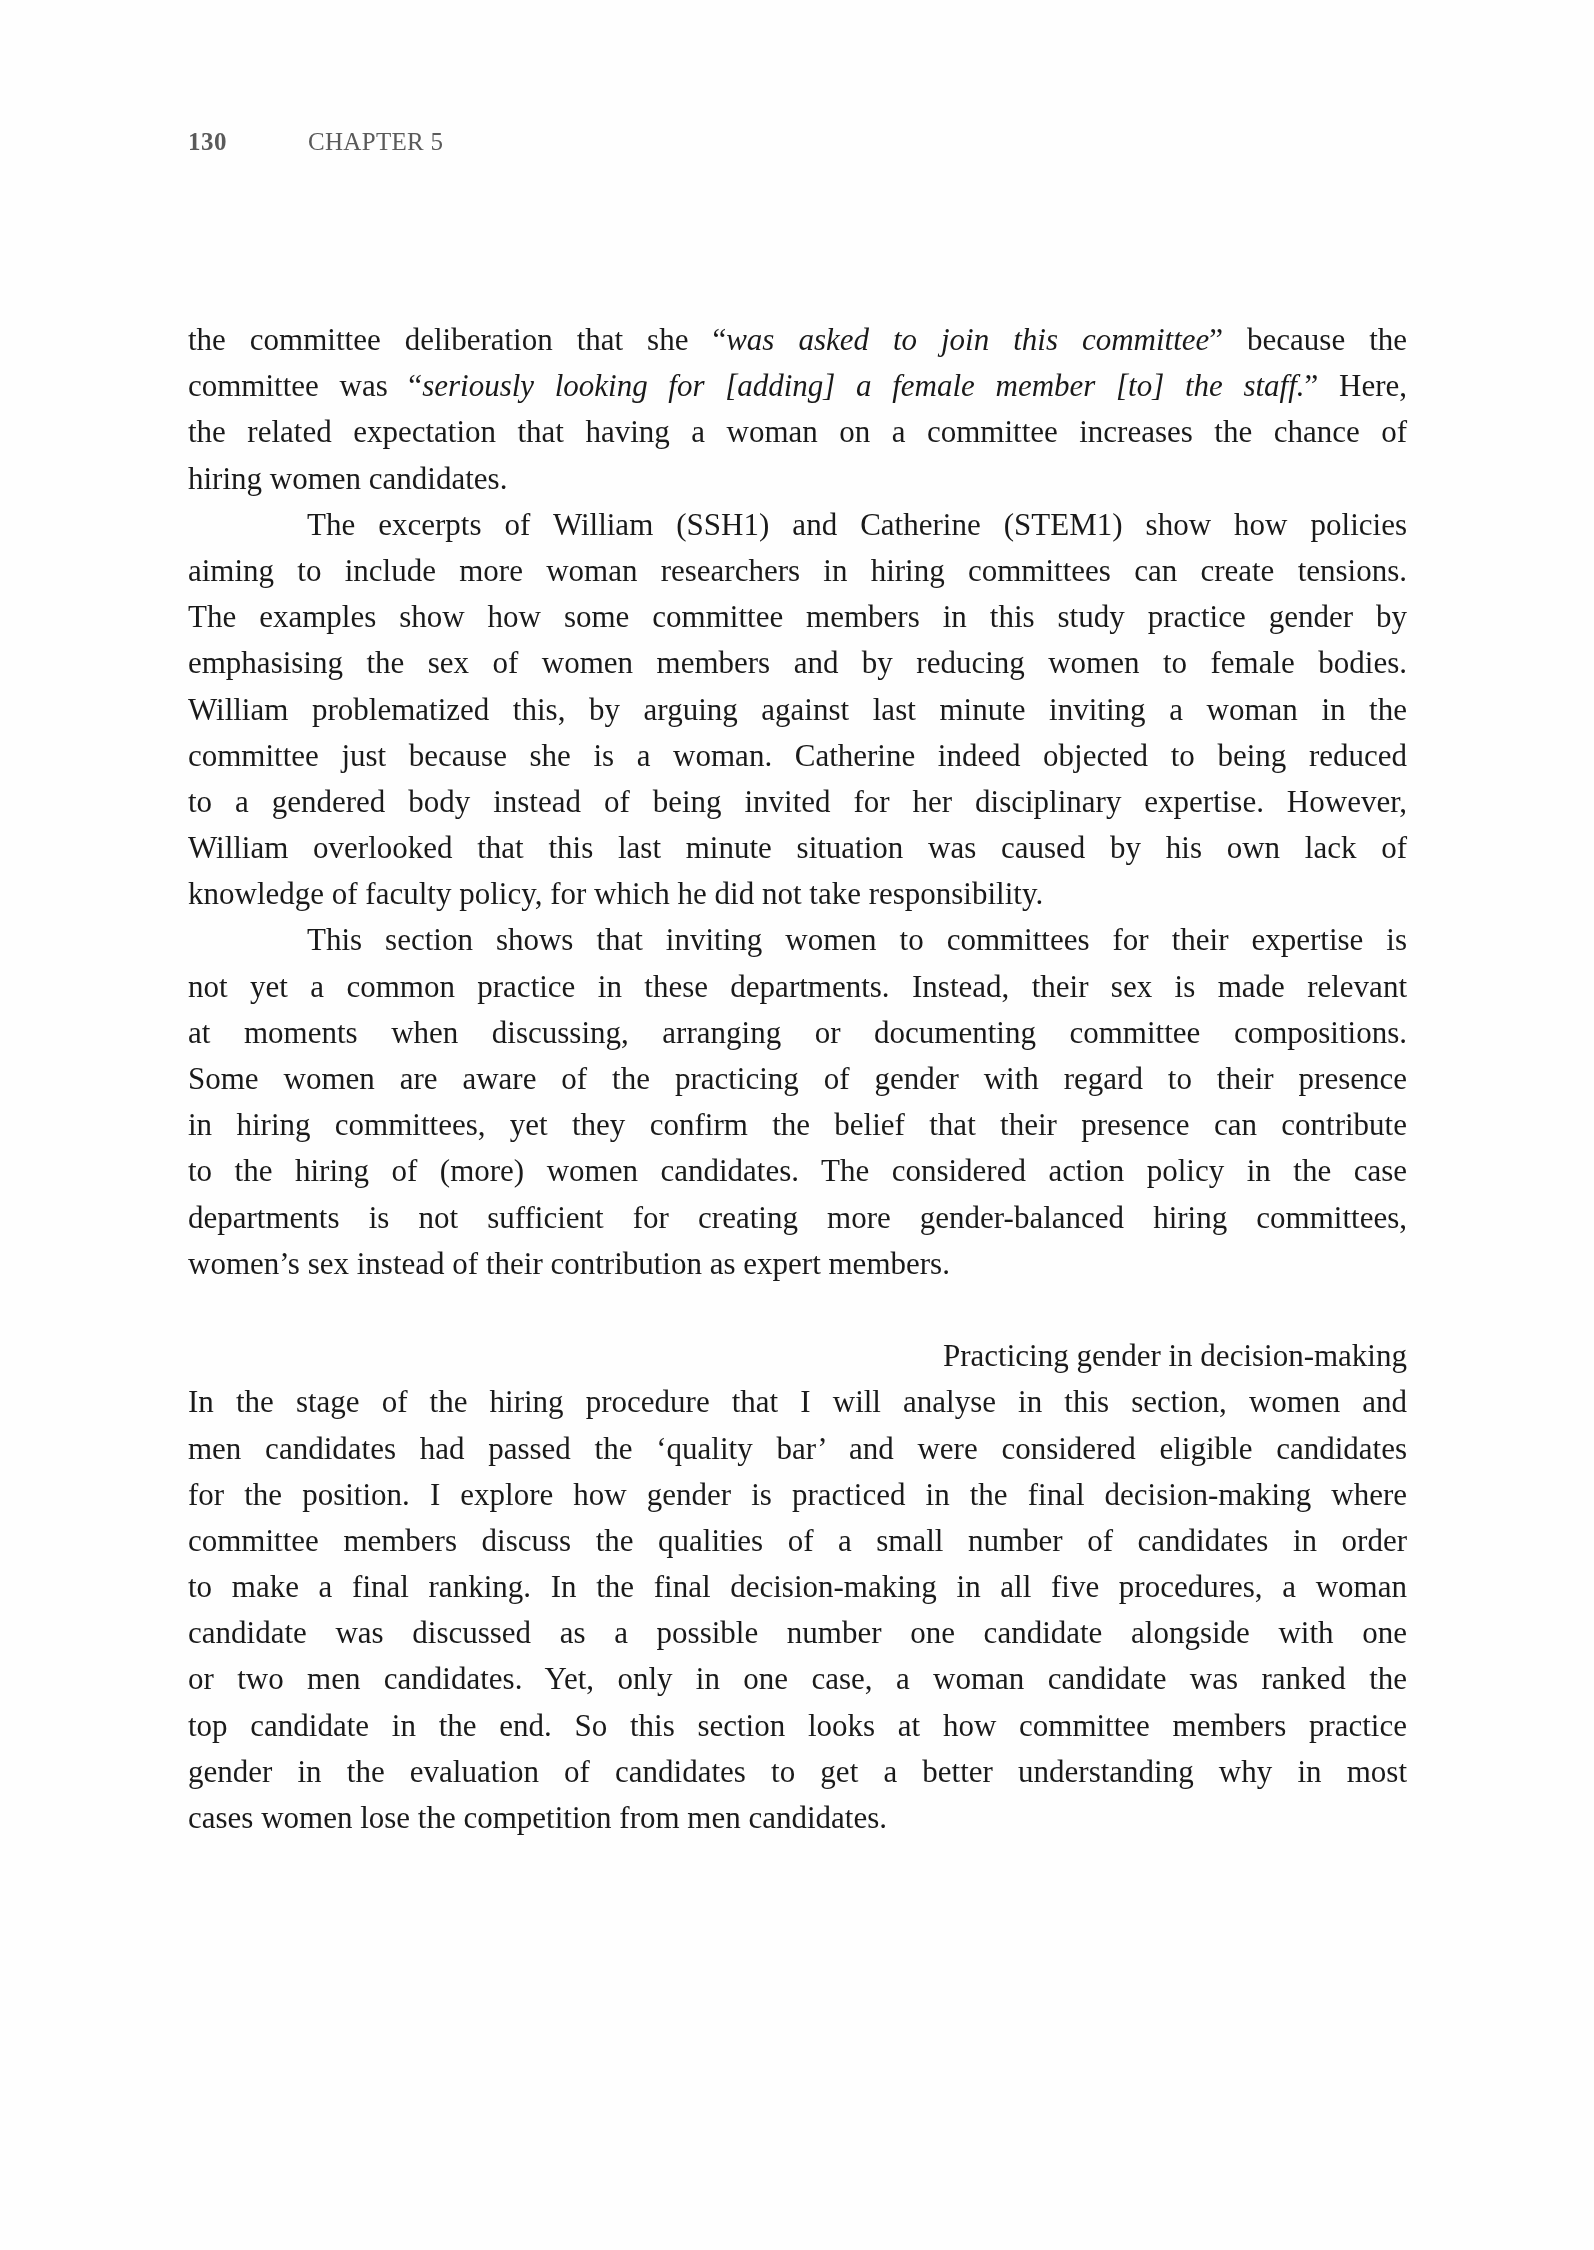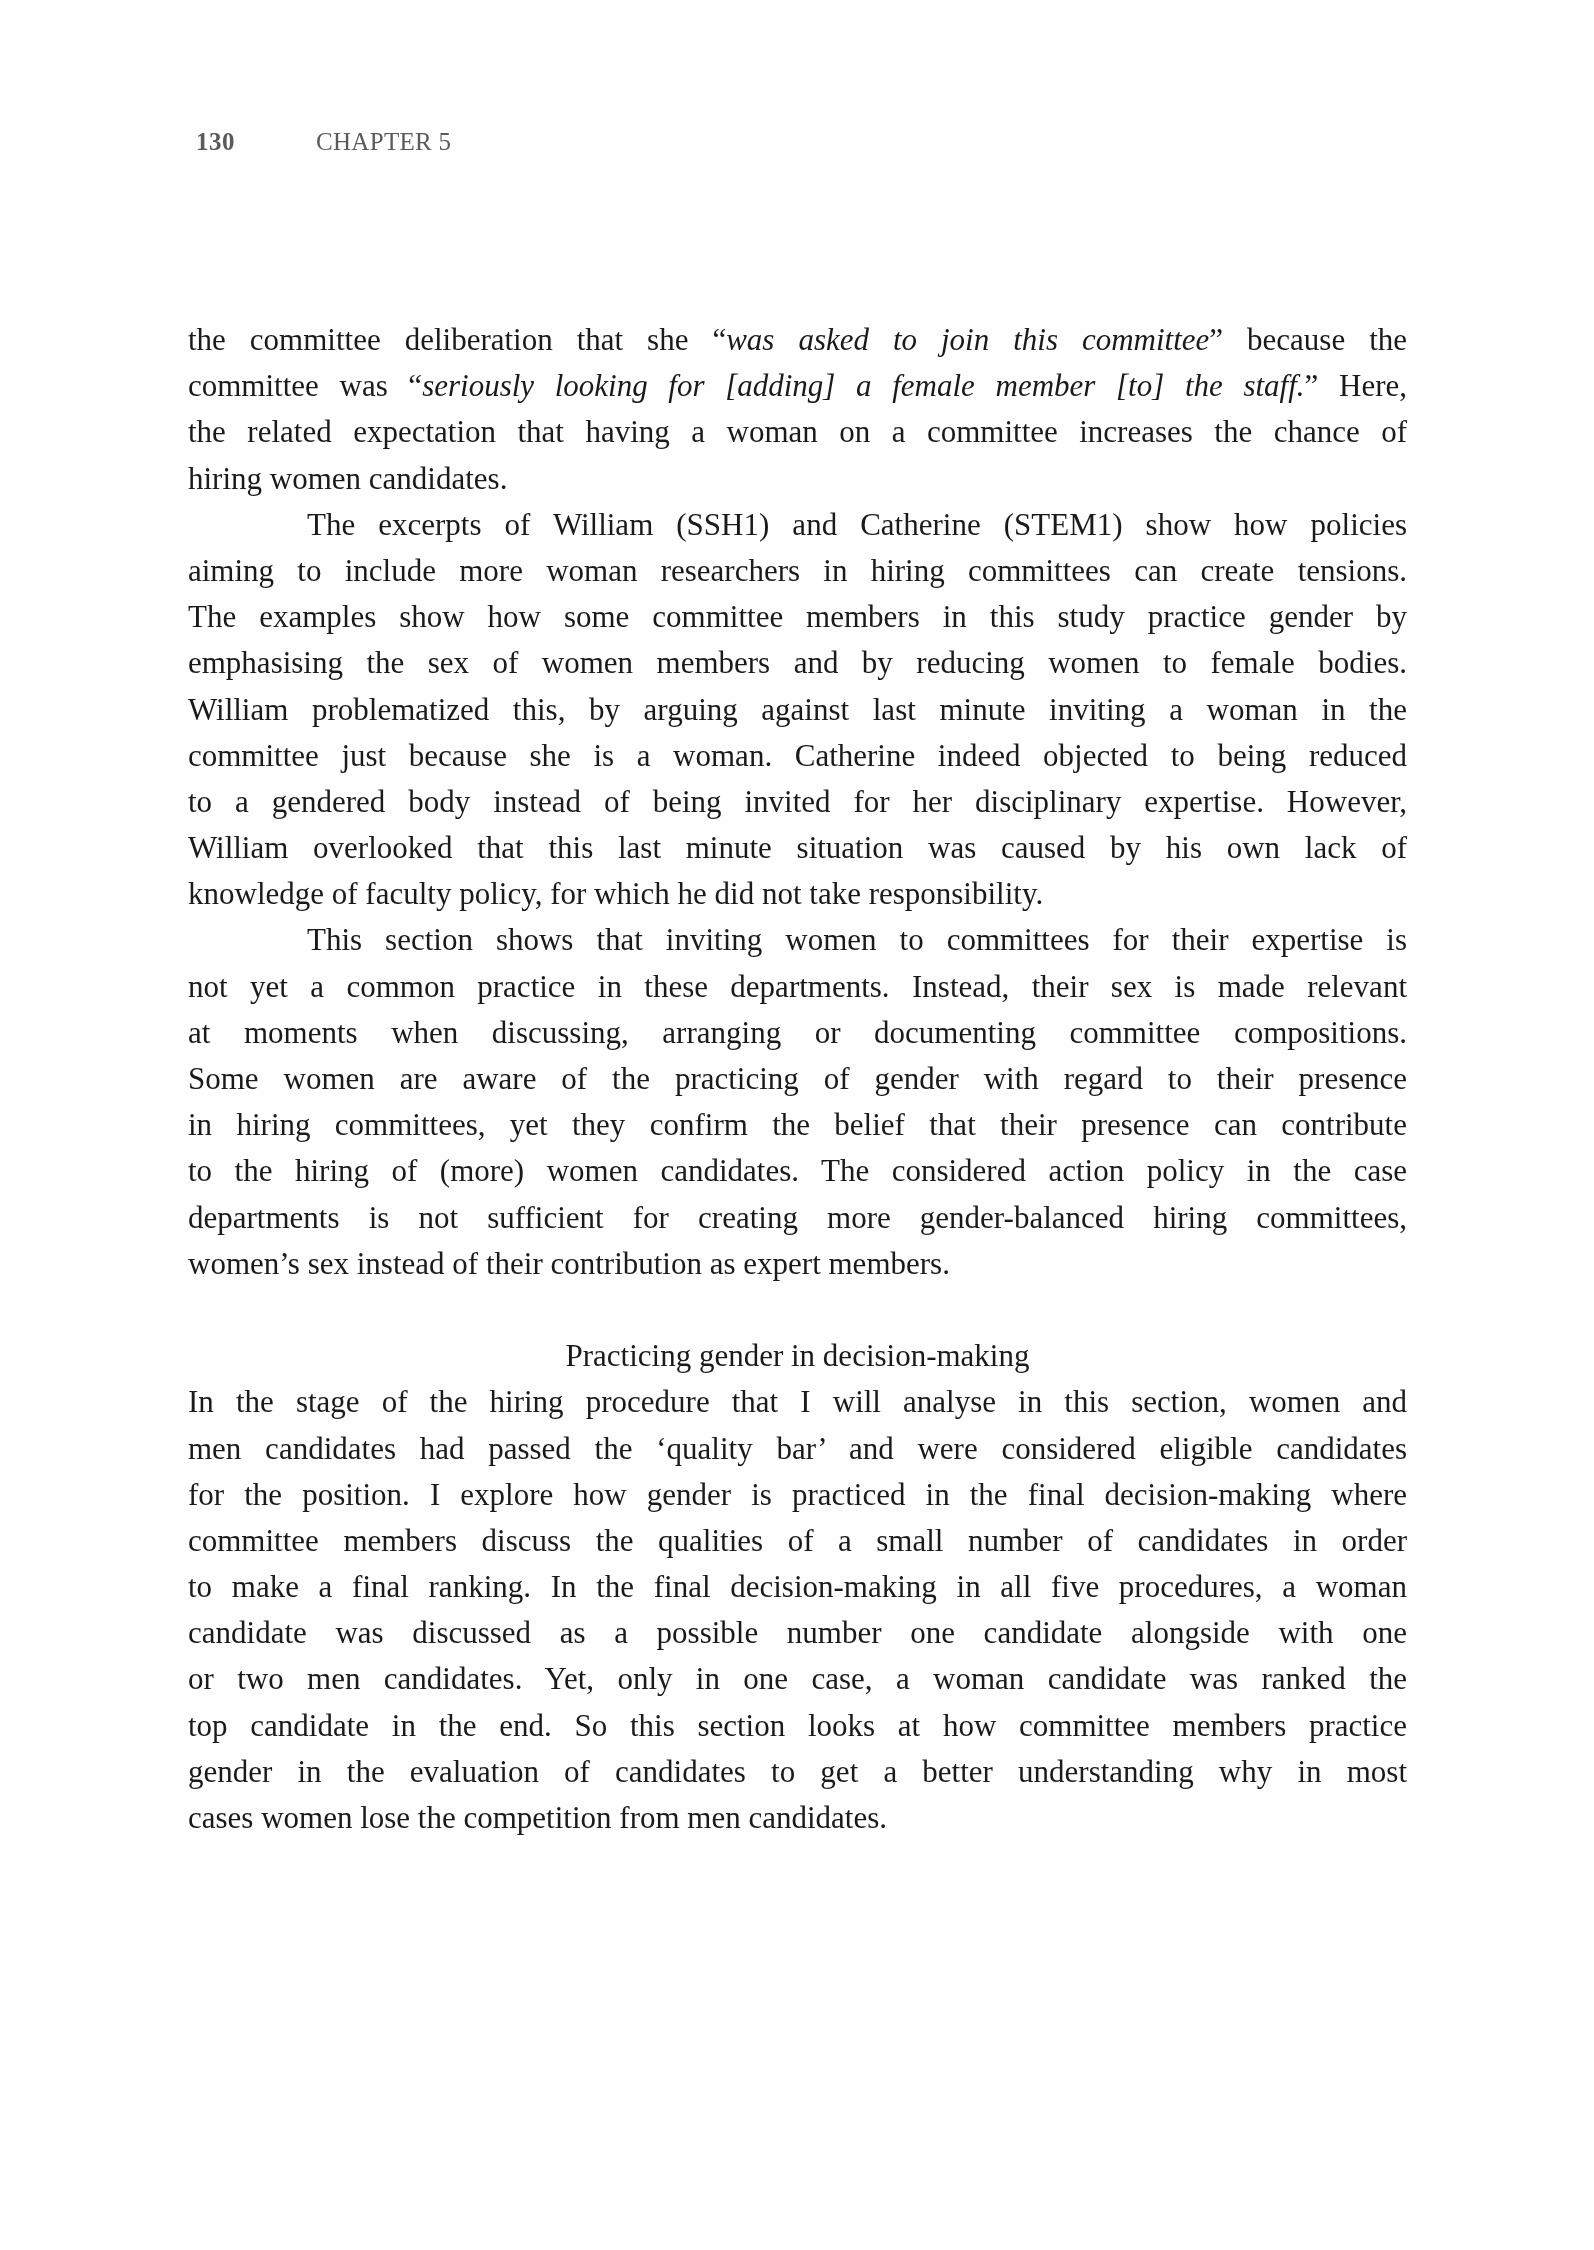--- a/index.html
+++ b/index.html
@@ -17,21 +17,20 @@
     }
     .running-head {
       position: absolute;
       left: 188px;
       top: 124px;
       height: 36px;
       width: 1219px;
       font-size: 25px;
       line-height: 36px;
       color: #5a5a5a;
-      margin-left: 8px;
     }
     .running-head .page-num {
       position: absolute;
       left: 0;
       top: 0;
       font-weight: bold;
       letter-spacing: 0.5px;
     }
     .running-head .chapter-label {
       position: absolute;
@@ -65,21 +64,21 @@
     .line.blank {
       height: 46.2px;
     }
     .seg-italic {
       font-style: italic;
     }
     .heading-line {
       display: block;
       height: 46.2px;
       white-space: nowrap;
-      text-align: center;
+      text-align: right;
     }
   </style>
 </head>
 <body>
 
 <div class="running-head">
   <span class="page-num">130</span>
   <span class="chapter-label">CHAPTER 5</span>
 </div>
 

